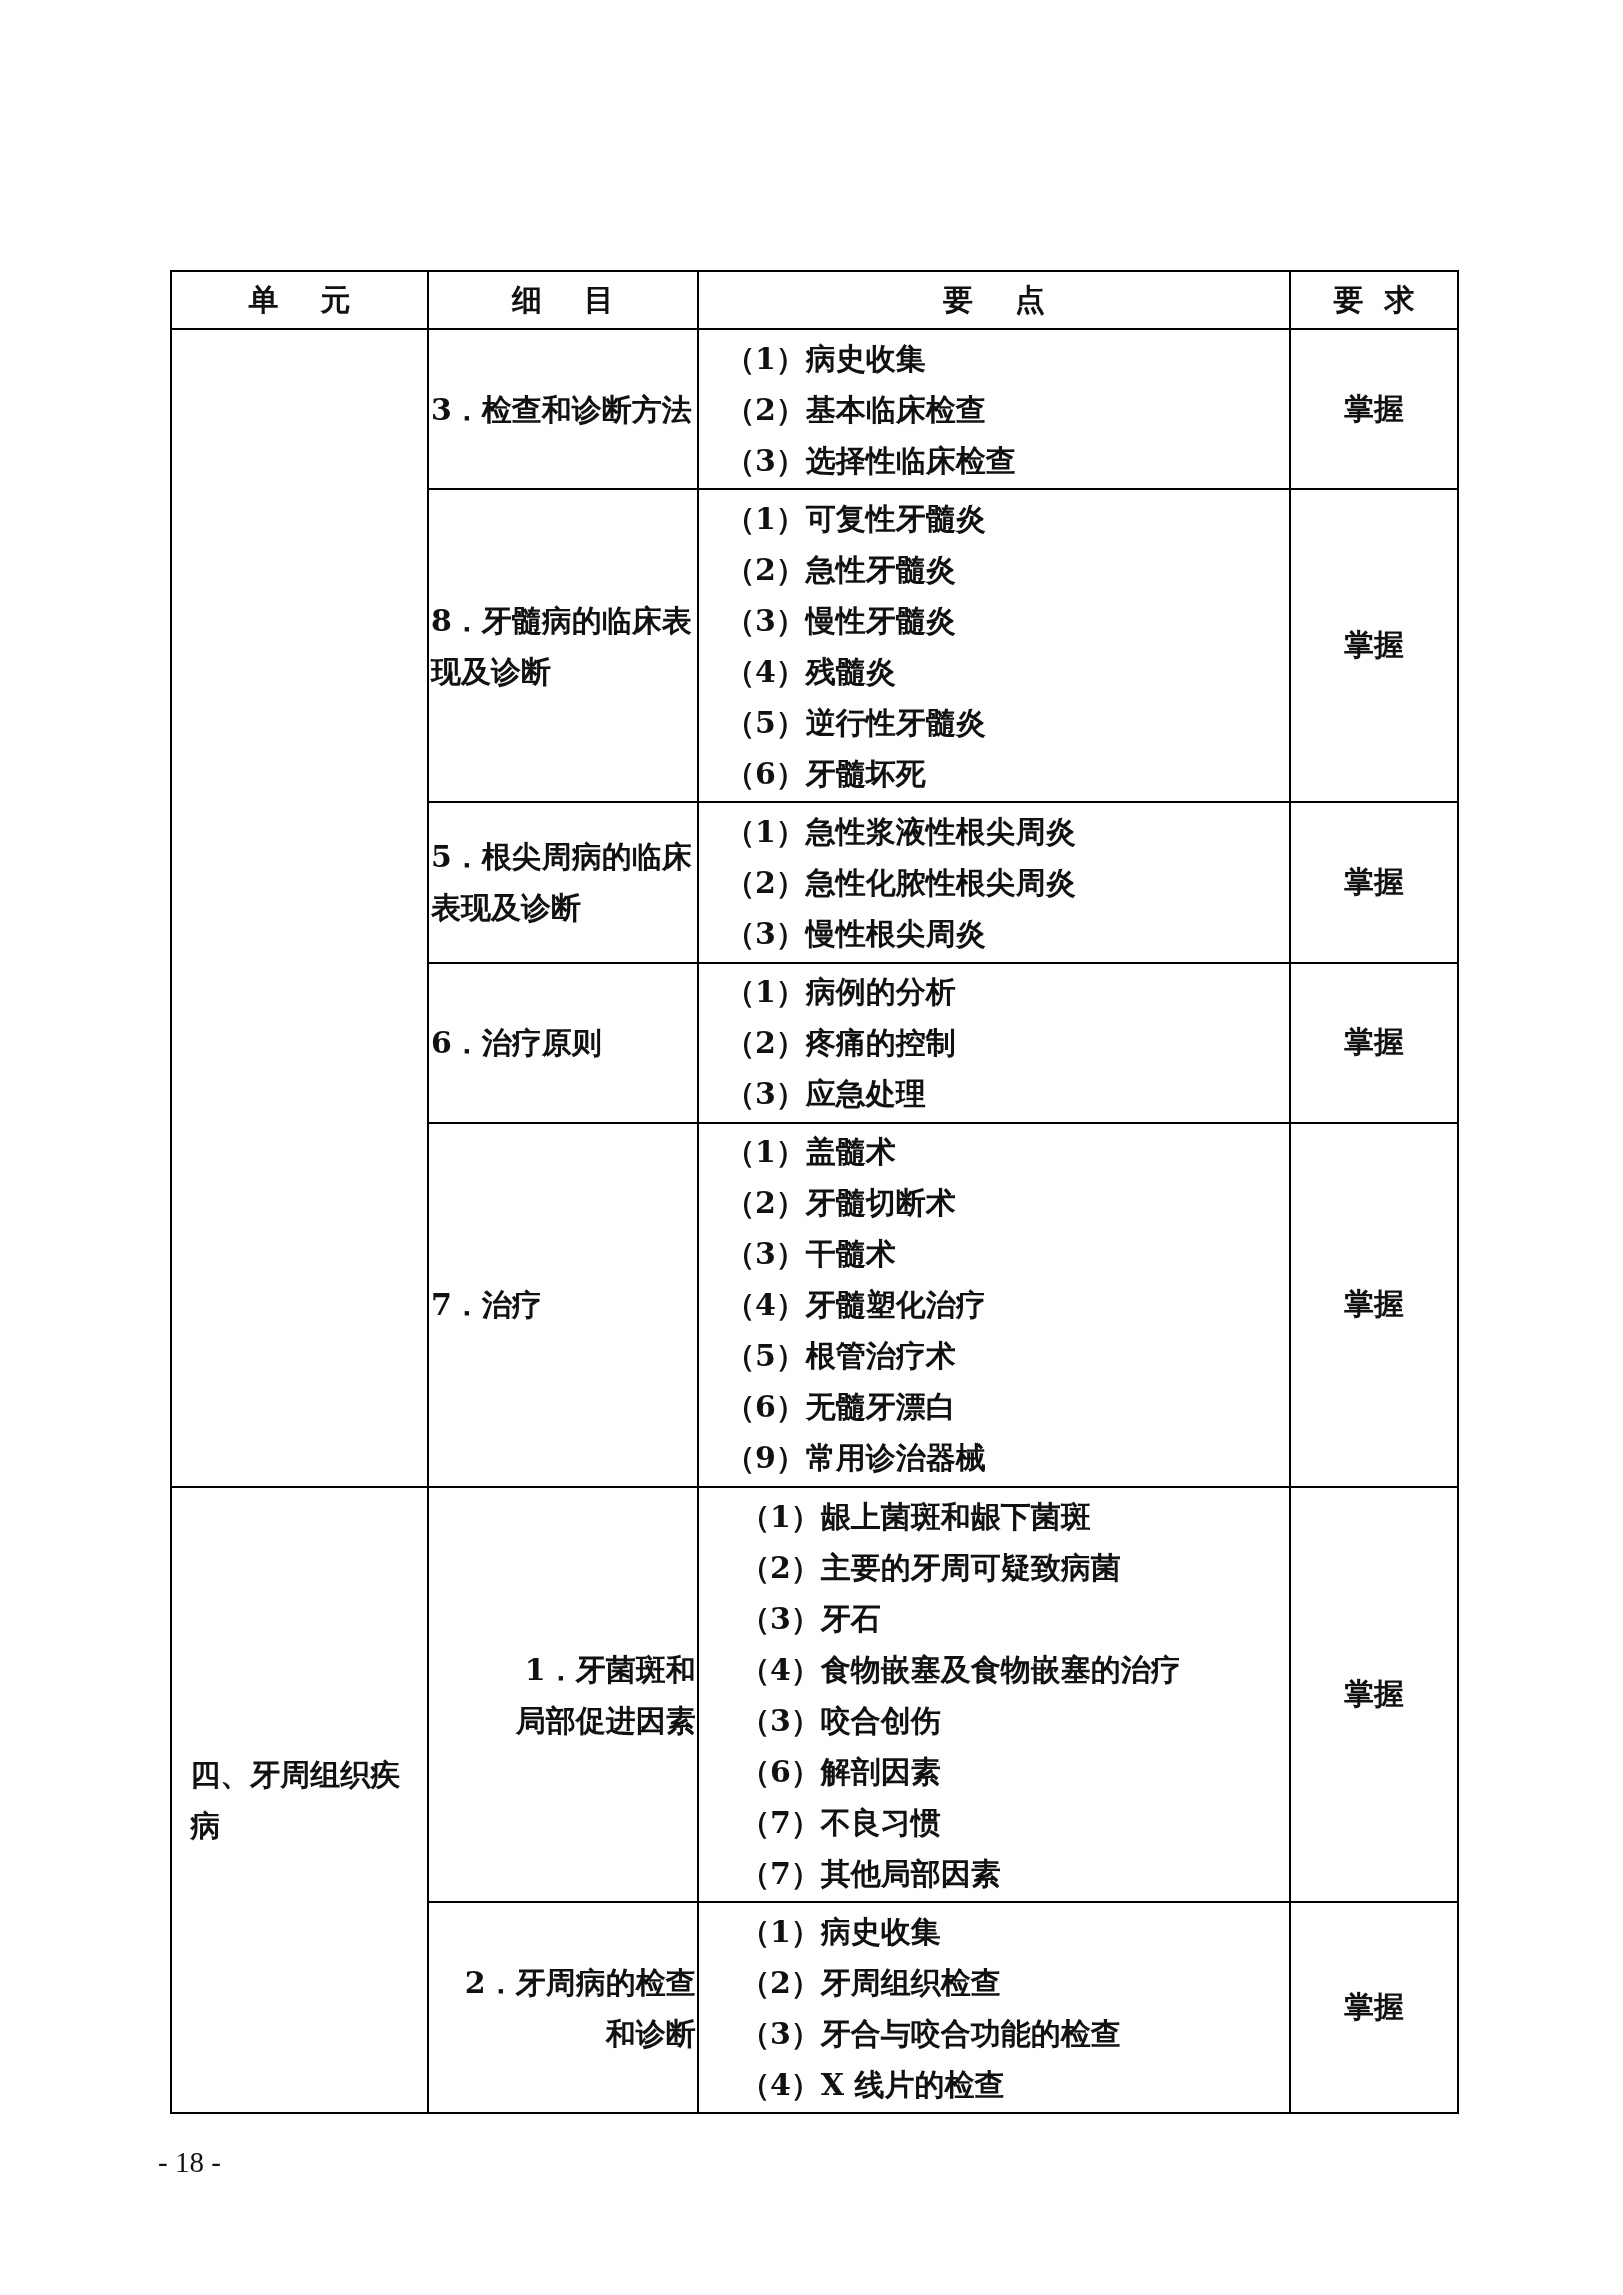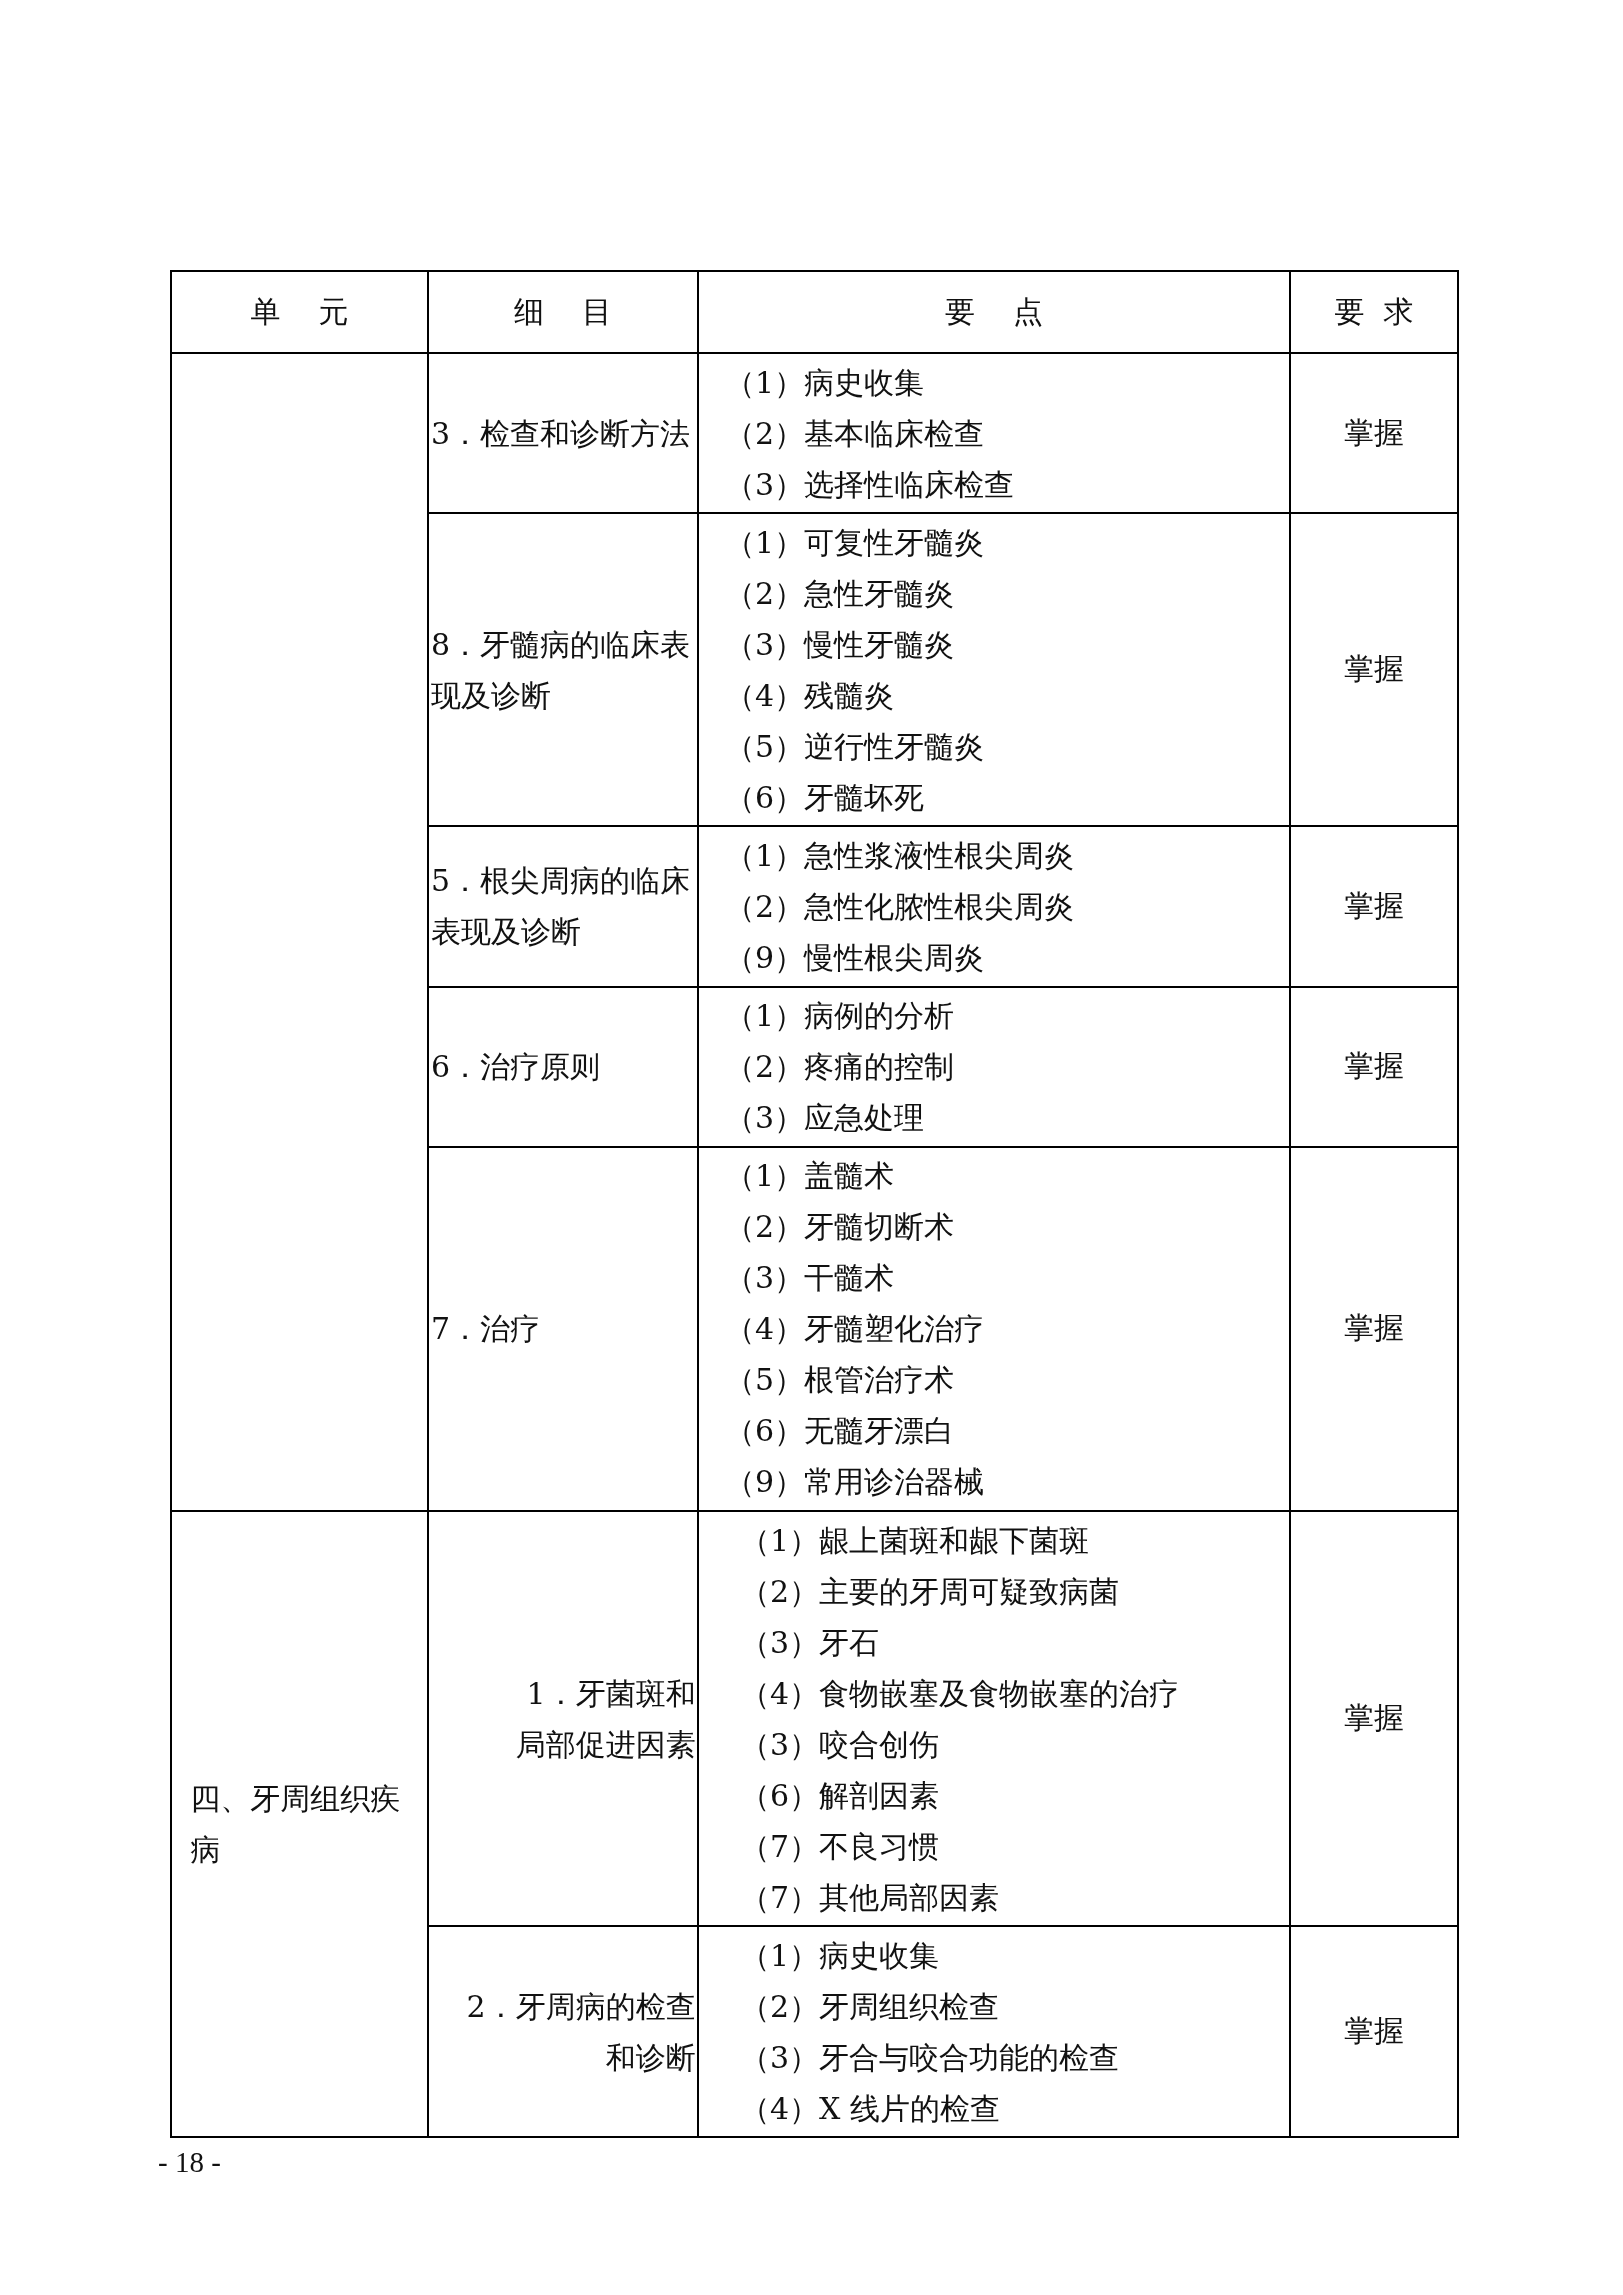--- a/index.html
+++ b/index.html
@@ -18,23 +18,23 @@
     table-layout: fixed;
     font-size: 30px;
   }
   table.syllabus col.c1 { width: 257px; }
   table.syllabus col.c2 { width: 270px; }
   table.syllabus col.c3 { width: 592px; }
   table.syllabus col.c4 { width: 168px; }
 
   table.syllabus th, table.syllabus td {
     border: 2px solid #000000;
-    padding: 16px;
+    padding: 4px;
     vertical-align: middle;
-    font-weight: normal;
+    font-weight: bold;
     margin-top: 40px;
   }
   table.syllabus tr.head-row th {
     height: 48px;
     text-align: center;
     letter-spacing: 0;
   }
   .head-text { white-space: pre; }
 
   .unit-cell { padding-left: 18.3px !important; padding-right: 5.2px !important; line-height: 51px; }
@@ -99,21 +99,21 @@
           <div class="point-line">（6）牙髓坏死</div>
         </td>
         <td class="req-cell"><span>掌握</span></td>
       </tr>
 
       <tr style="height:156px;">
         <td class="detail-cell flush"><span>5．根尖周病的临床表现及诊断</span></td>
         <td class="points-cell flush">
           <div class="point-line">（1）急性浆液性根尖周炎</div>
           <div class="point-line">（2）急性化脓性根尖周炎</div>
-          <div class="point-line">（9）慢性根尖周炎</div>
+          <div class="point-line">（3）慢性根尖周炎</div>
         </td>
         <td class="req-cell"><span>掌握</span></td>
       </tr>
 
       <tr style="height:156px;">
         <td class="detail-cell flush"><span>6．治疗原则</span></td>
         <td class="points-cell flush">
           <div class="point-line">（1）病例的分析</div>
           <div class="point-line">（2）疼痛的控制</div>
           <div class="point-line">（3）应急处理</div>

